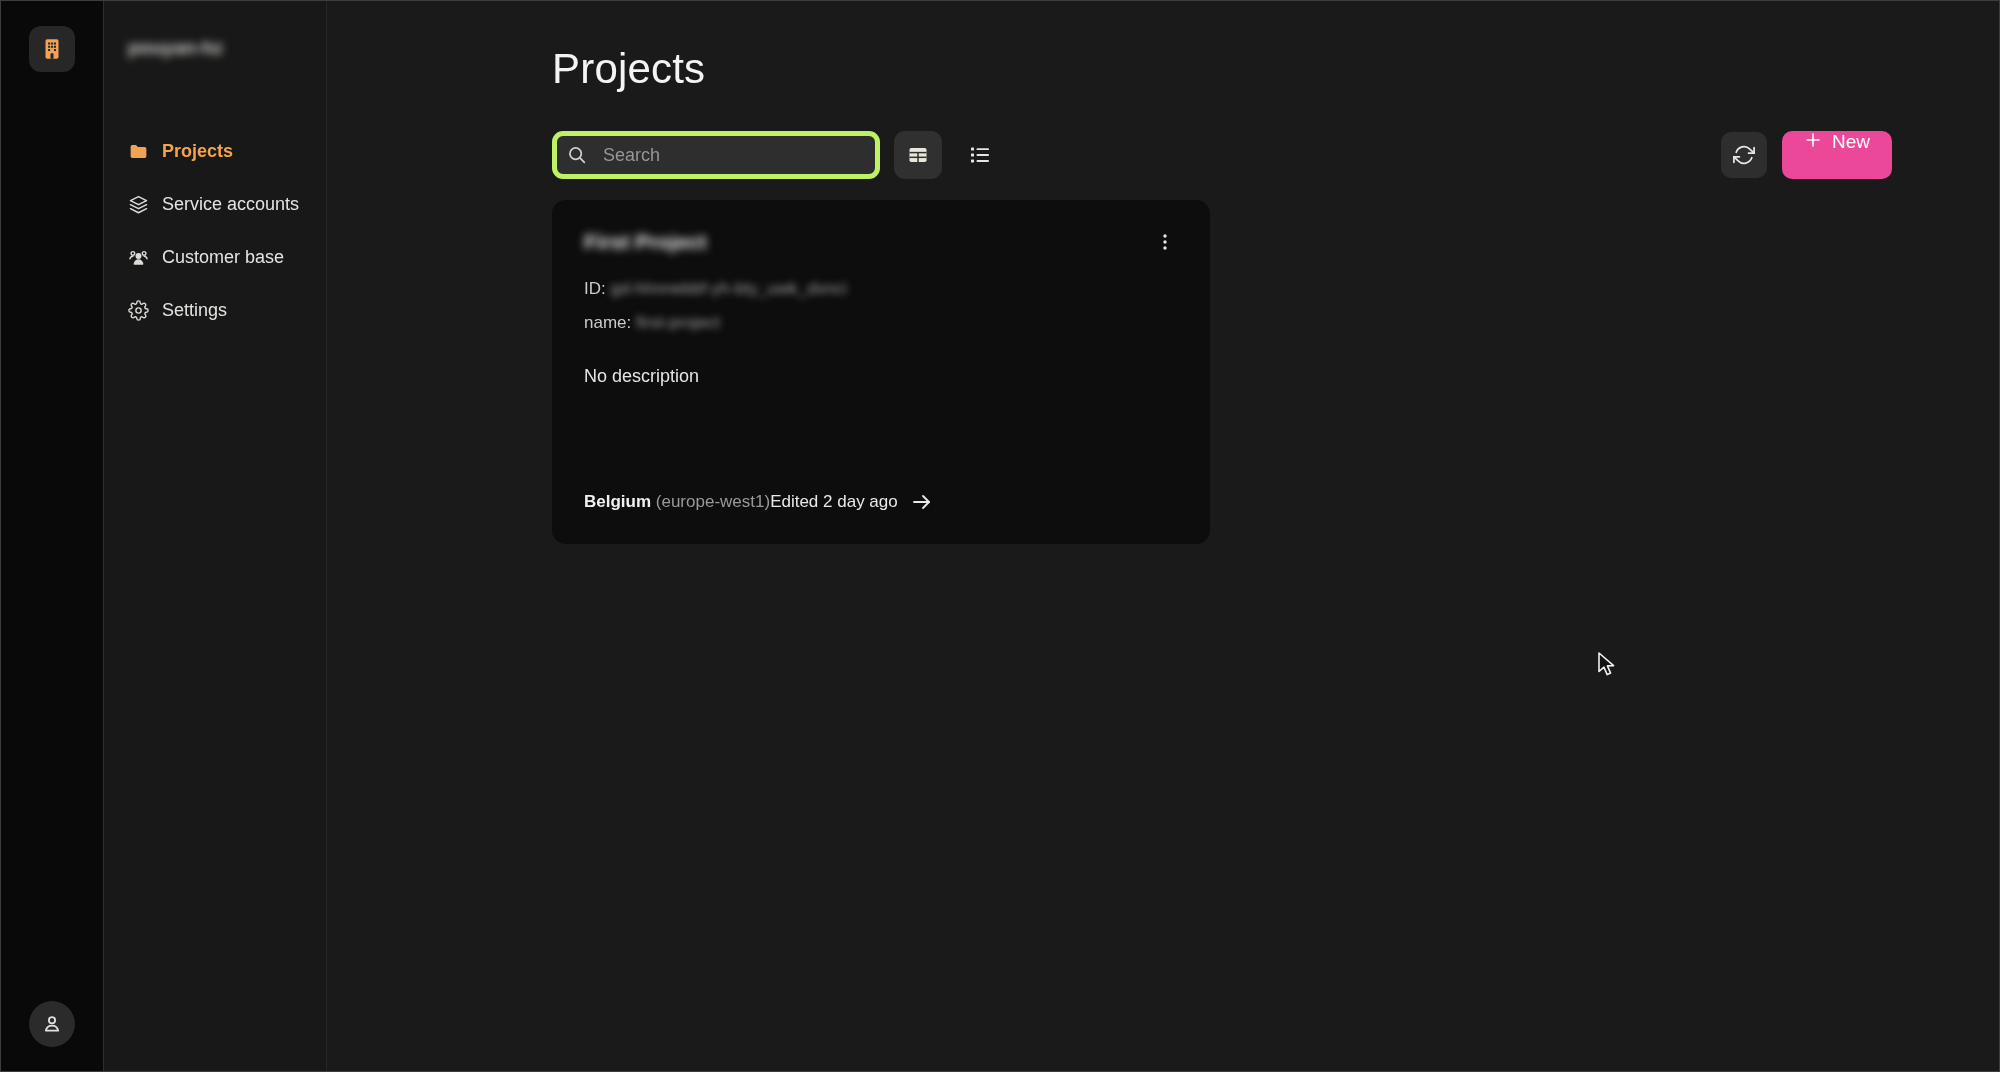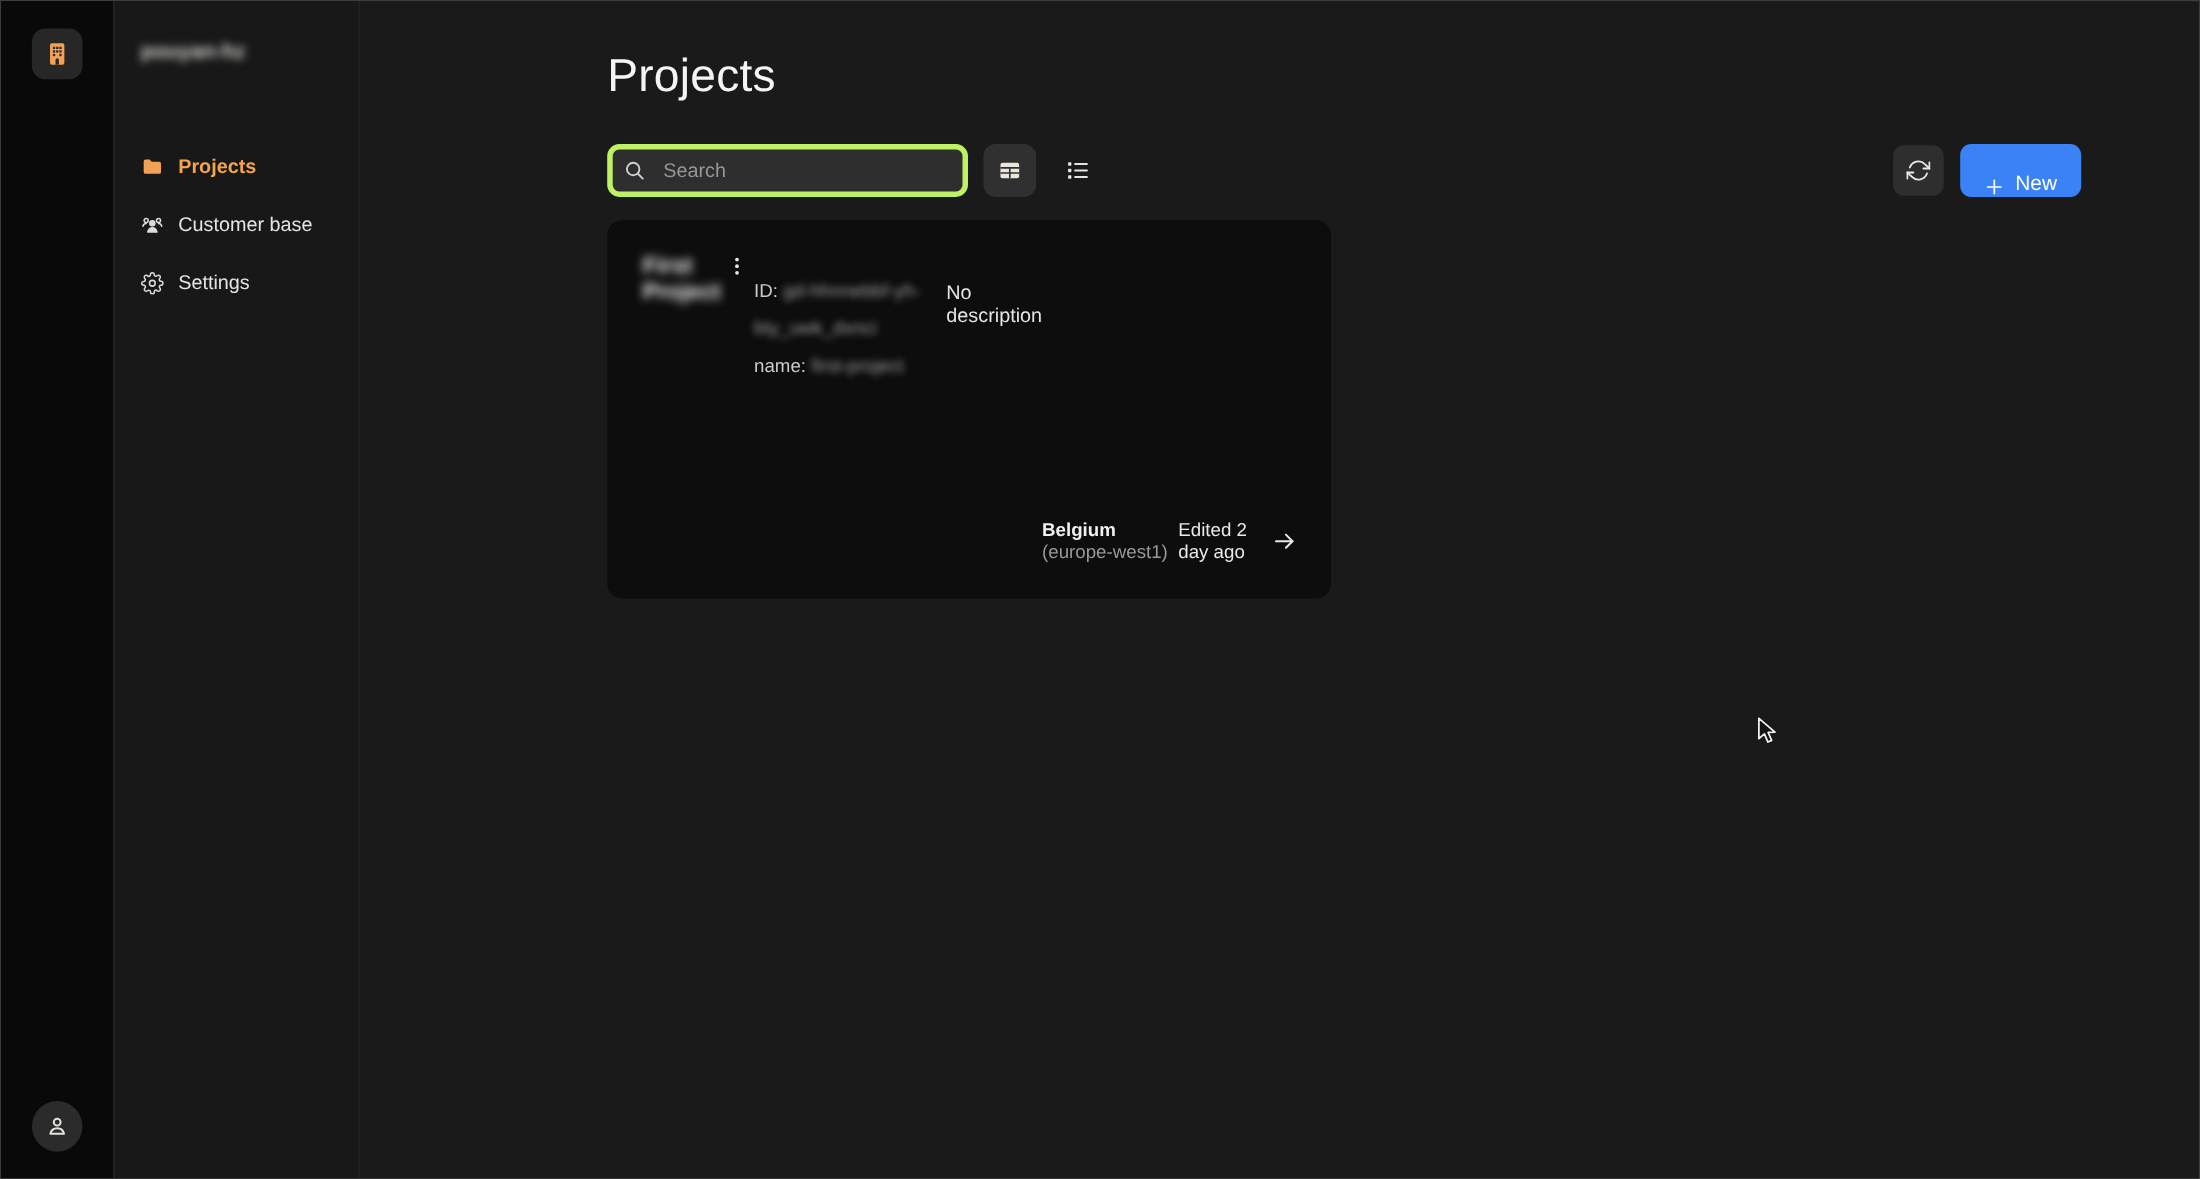--- a/index.html
+++ b/index.html
@@ -130,38 +130,39 @@
     background: #2e2e2e;
     border: none;
     display: flex; align-items: center; justify-content: center;
     cursor: pointer;
   }
   .new-btn {
     margin-left: 15px;
     height: 48px;
     padding: 0 22px;
     border-radius: 10px;
-    background: #3b82f6;
+    background: #ec4899;
     border: none;
-    display: flex; align-items: flex-end; justify-content: center;
+    display: flex; align-items: flex-start; justify-content: center;
     gap: 10px;
     color: #ffffff;
     font-size: 19px;
     font-weight: 500;
     font-family: "Liberation Sans", sans-serif;
     cursor: pointer;
   }
   
   .card-grid { margin-top: 21px; display: flex; }
   .project-card {
     width: 658px; height: 344px;
     background: #0d0d0d;
     border-radius: 14px;
     padding: 30px 30px 32px 32px;
     display: flex;
+    flex-direction: column;
     cursor: pointer;
   }
   .card-head {
     display: flex;
     align-items: flex-start;
     justify-content: space-between;
   }
   .card-title {
     font-size: 21px;
     font-weight: bold;
@@ -230,20 +231,30 @@
 
       <div class="nav-item active">
         <span class="nav-icon">
           <svg width="21" height="21" viewBox="0 0 24 24">
             <path d="M3 6.5A2 2 0 0 1 5 4.5h4.2l2.1 2.3H19a2 2 0 0 1 2 2v8.7a2 2 0 0 1-2 2H5a2 2 0 0 1-2-2z" fill="#f2a254"></path>
           </svg>
         </span>
         <span>Projects</span>
       </div>
 
+      <div class="nav-item">
+        <span class="nav-icon">
+          <svg width="21" height="21" viewBox="0 0 24 24" fill="none" stroke="#dddbd8" stroke-width="1.7" stroke-linejoin="round" stroke-linecap="round">
+            <path d="M12 3 2.8 7.6 12 12.2l9.2-4.6z"></path>
+            <path d="M2.8 12.2 12 16.8l9.2-4.6"></path>
+            <path d="M2.8 16.8 12 21.4l9.2-4.6"></path>
+          </svg>
+        </span>
+        <span>Service accounts</span>
+      </div>
 
       <div class="nav-item">
         <span class="nav-icon">
           <svg width="21" height="21" viewBox="0 0 24 24" fill="none" stroke="#dddbd8" stroke-width="1.6" stroke-linecap="round" stroke-linejoin="round">
             <circle cx="5.6" cy="7.4" r="2.1"></circle>
             <path d="M2.2 13.4c.5-1.7 1.8-2.8 3.4-2.8"></path>
             <circle cx="18.4" cy="7.4" r="2.1"></circle>
             <path d="M21.8 13.4c-.5-1.7-1.8-2.8-3.4-2.8"></path>
             <circle cx="12" cy="10.2" r="2.6" fill="#dddbd8"></circle>
             <path d="M7.2 19.4c.7-2.9 2.6-4.6 4.8-4.6s4.1 1.7 4.8 4.6z" fill="#dddbd8"></path>

